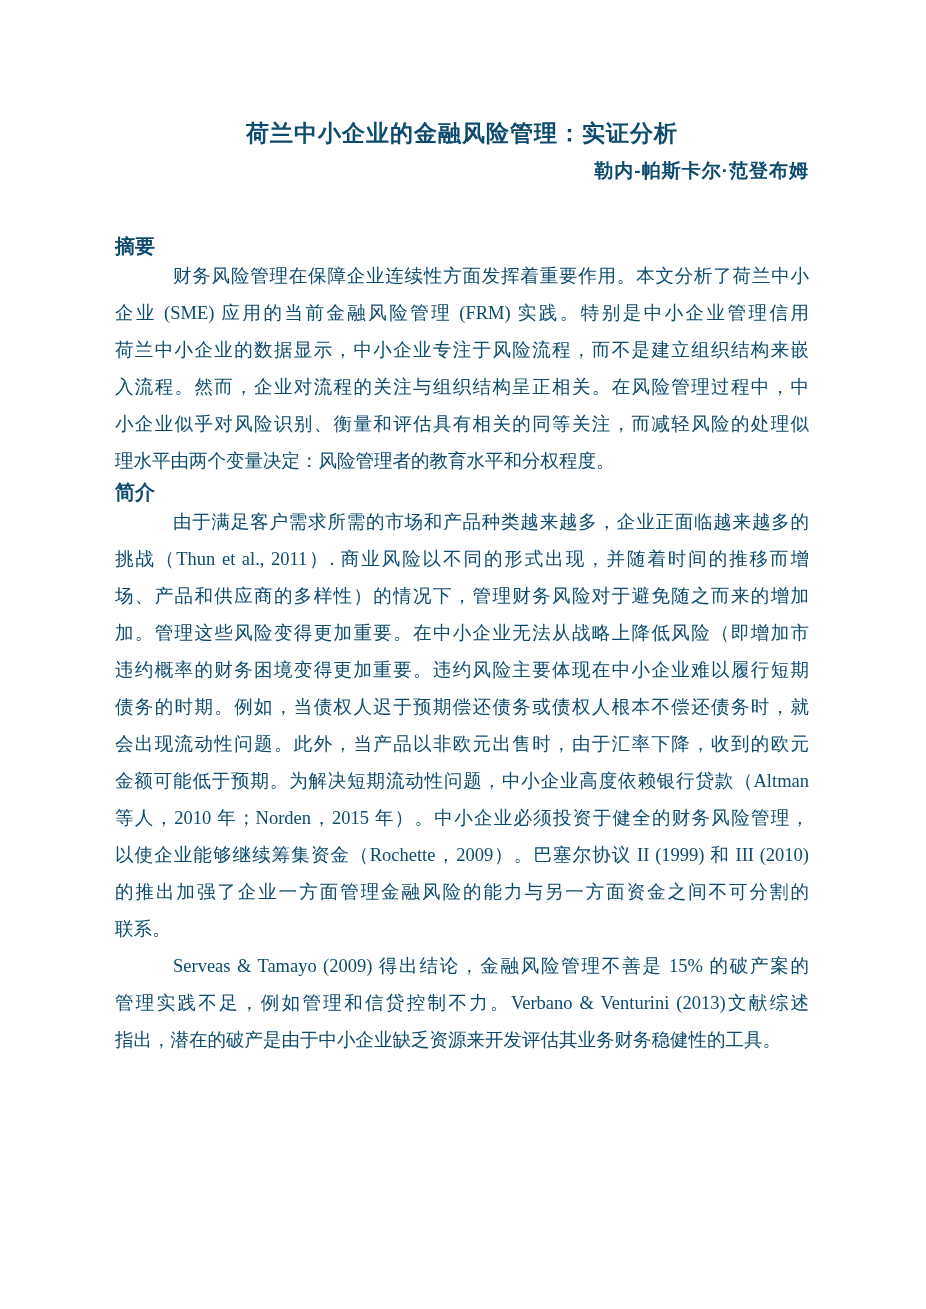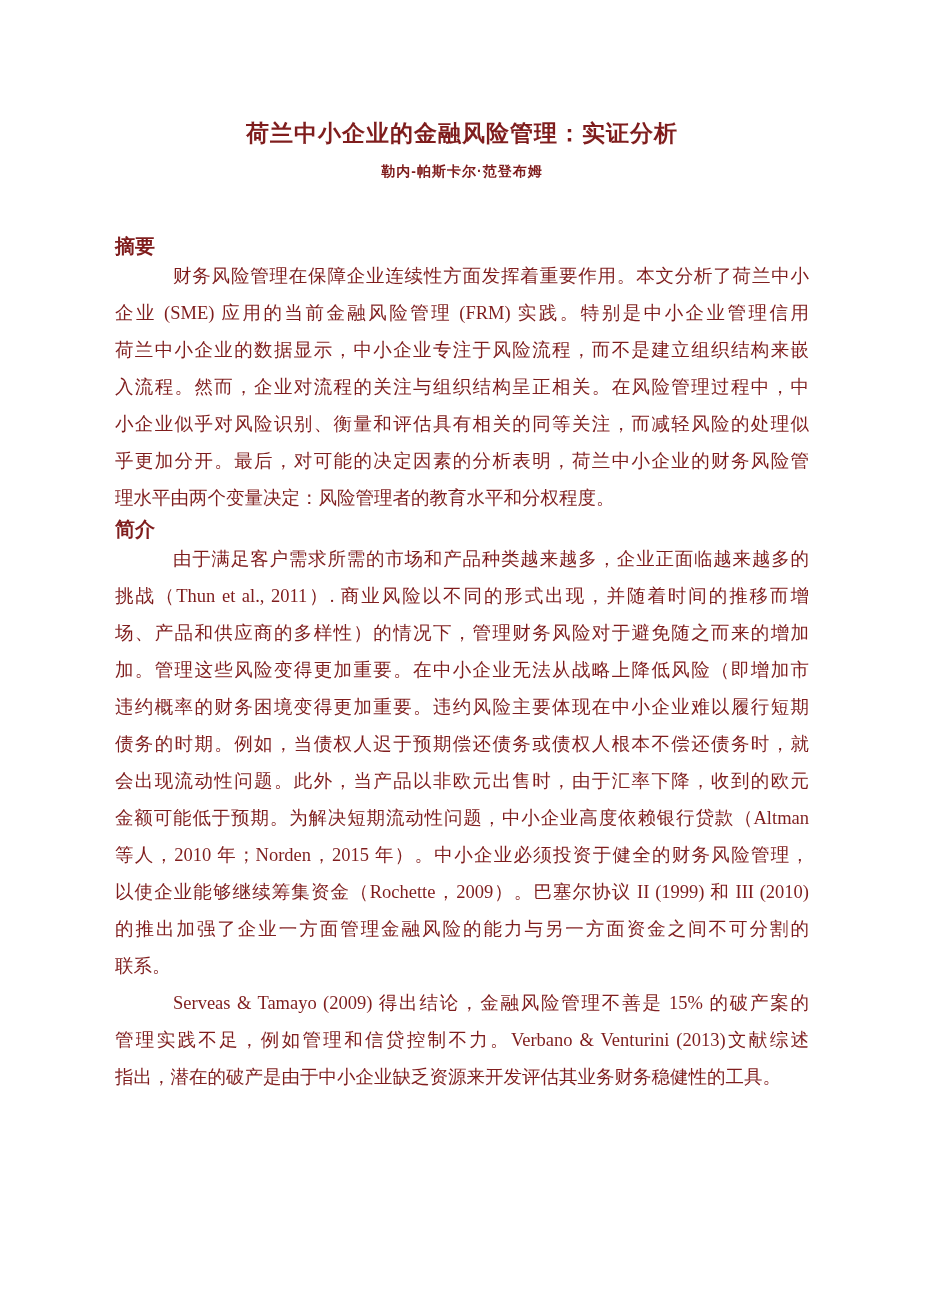--- a/index.html
+++ b/index.html
@@ -5,43 +5,43 @@
   html, body {
     margin: 0;
     padding: 0;
     background: #ffffff;
   }
   .page {
     position: relative;
     width: 926px;
     height: 1309px;
     background: #ffffff;
-    color: #7f1d1d;
+    color: #0c4a6e;
     overflow: hidden;
     font-family: "Liberation Serif", serif;
   }
   .content {
     padding-top: 116px;
     padding-left: 115px;
     width: 694px;
   }
   .doc-title {
     font-family: "Liberation Sans", sans-serif;
     font-weight: bold;
     font-size: 23px;
     line-height: 34px;
     text-align: center;
     letter-spacing: 1px;
   }
   .doc-author {
     font-family: "Liberation Sans", sans-serif;
     font-weight: bold;
-    font-size: 14px;
+    font-size: 19px;
     line-height: 30px;
-    text-align: center;
+    text-align: right;
     margin-top: 6px;
     letter-spacing: 1px;
   }
   .sec-heading {
     font-family: "Liberation Sans", sans-serif;
     font-weight: bold;
     font-size: 20px;
     line-height: 24px;
     text-align: left;
   }
@@ -72,21 +72,20 @@
     <div class="doc-author">勒内-帕斯卡尔·范登布姆</div>
 
     <div class="sec-heading abstract-heading">摘要</div>
 
     <div>
       <div class="line indent">财务风险管理在保障企业连续性方面发挥着重要作用。本文分析了荷兰中小</div>
       <div class="line">企业 (SME) 应用的当前金融风险管理 (FRM) 实践。特别是中小企业管理信用</div>
       <div class="line">荷兰中小企业的数据显示，中小企业专注于风险流程，而不是建立组织结构来嵌</div>
       <div class="line">入流程。然而，企业对流程的关注与组织结构呈正相关。在风险管理过程中，中</div>
       <div class="line">小企业似乎对风险识别、衡量和评估具有相关的同等关注，而减轻风险的处理似</div>
-      <div class="line">乎更加分开。最后，对可能的决定因素的分析表明，荷兰中小企业的财务风险管</div>
       <div class="line last">理水平由两个变量决定：风险管理者的教育水平和分权程度。</div>
     </div>
 
     <div class="sec-heading">简介</div>
 
     <div>
       <div class="line indent">由于满足客户需求所需的市场和产品种类越来越多，企业正面临越来越多的</div>
       <div class="line">挑战（Thun et al., 2011）. 商业风险以不同的形式出现，并随着时间的推移而增</div>
       <div class="line">场、产品和供应商的多样性）的情况下，管理财务风险对于避免随之而来的增加</div>
       <div class="line">加。管理这些风险变得更加重要。在中小企业无法从战略上降低风险（即增加市</div>

